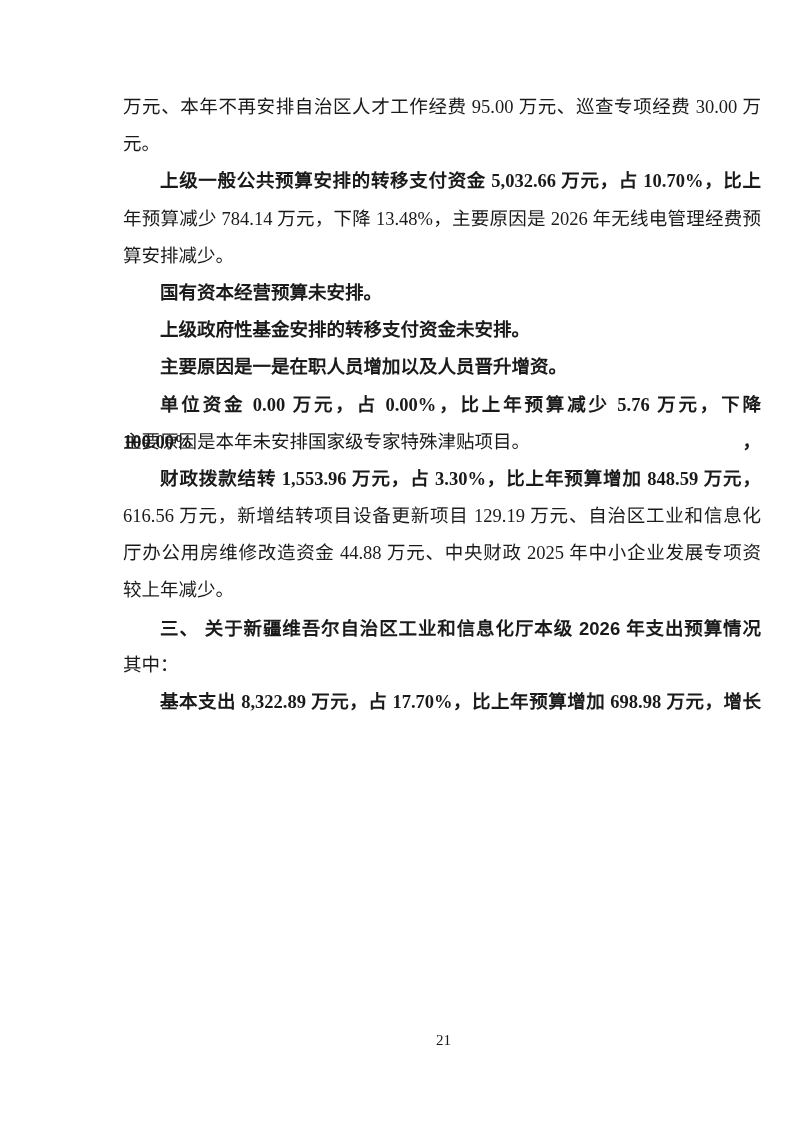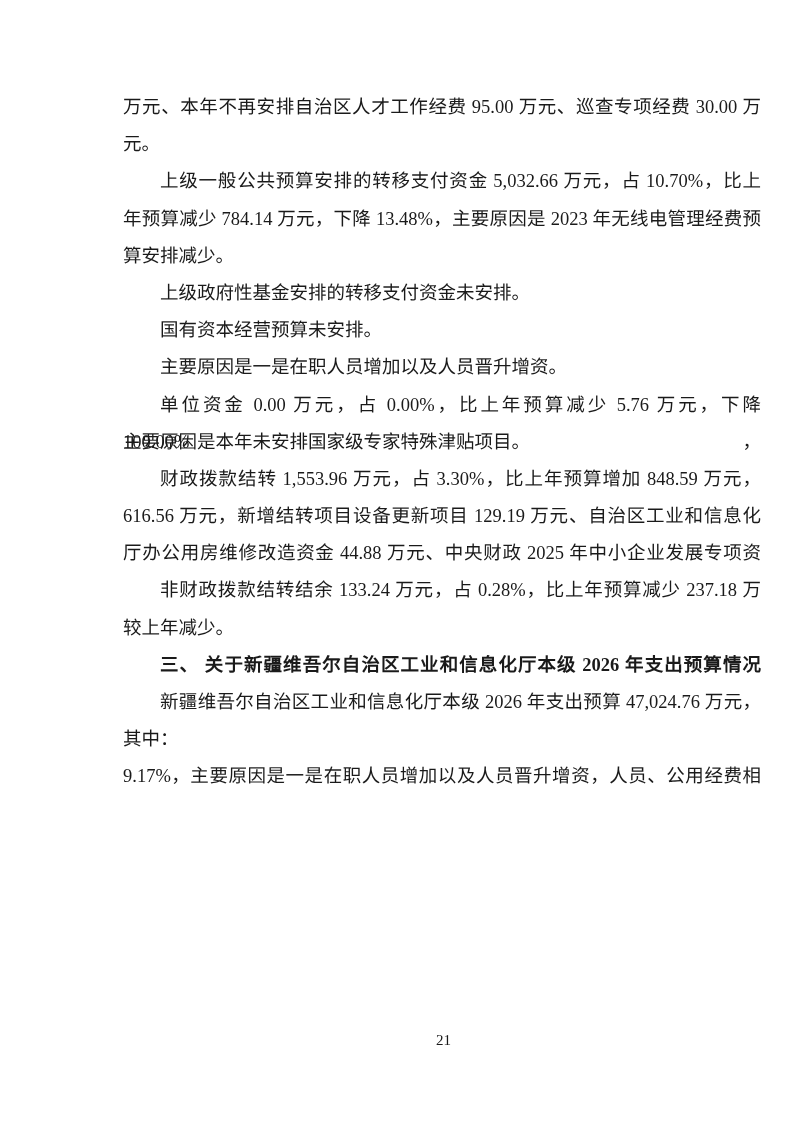--- a/index.html
+++ b/index.html
@@ -34,54 +34,53 @@
     text-align-last: left;
     white-space: normal;
     height: 37.2px;
     overflow: visible;
   }
   .line.just {
     text-align-last: justify;
   }
   .line.indent {
     text-indent: 2em;
+    font-weight: bold;
   }
   .line.heading {
-    font-family: Liberation Serif, serif;
+    font-family: Liberation Sans, sans-serif;
     font-weight: 700;
   }
   .page-number {
     position: absolute;
     left: 0;
     top: 1024px;
     width: 793px;
     text-align: center;
     font-size: 15px;
     font-family: "Liberation Serif", "DejaVu Serif", serif;
   }
 </style>
 </head>
 <body style="background: rgb(255, 255, 255); color: rgb(26, 26, 26);">
 
 <div class="page">
   <div class="doc-body">
       <div class="line just">万元、本年不再安排自治区人才工作经费 95.00 万元、巡查专项经费 30.00 万</div>
       <div class="line">元。</div>
       <div class="line indent just">上级一般公共预算安排的转移支付资金 5,032.66 万元，占 10.70%，比上</div>
-      <div class="line just">年预算减少 784.14 万元，下降 13.48%，主要原因是 2023 年无线电管理经费预</div>
+      <div class="line just">年预算减少 784.14 万元，下降 13.48%，主要原因是 2026 年无线电管理经费预</div>
       <div class="line">算安排减少。</div>
+      <div class="line indent">国有资本经营预算未安排。</div>
       <div class="line indent">上级政府性基金安排的转移支付资金未安排。</div>
-      <div class="line indent">国有资本经营预算未安排。</div>
       <div class="line indent">主要原因是一是在职人员增加以及人员晋升增资。</div>
       <div class="line indent just">单位资金 0.00 万元，占 0.00%，比上年预算减少 5.76 万元，下降 100.00%，</div>
       <div class="line">主要原因是本年未安排国家级专家特殊津贴项目。</div>
       <div class="line indent just">财政拨款结转 1,553.96 万元，占 3.30%，比上年预算增加 848.59 万元，</div>
       <div class="line just">616.56 万元，新增结转项目设备更新项目 129.19 万元、自治区工业和信息化</div>
       <div class="line just">厅办公用房维修改造资金 44.88 万元、中央财政 2025 年中小企业发展专项资</div>
-      <div class="line indent just">非财政拨款结转结余 133.24 万元，占 0.28%，比上年预算减少 237.18 万</div>
       <div class="line">较上年减少。</div>
       <div class="line heading indent just">三、 关于新疆维吾尔自治区工业和信息化厅本级 2026 年支出预算情况</div>
-      <div class="line indent just">新疆维吾尔自治区工业和信息化厅本级 2026 年支出预算 47,024.76 万元，</div>
       <div class="line">其中：</div>
-      <div class="line just">9.17%，主要原因是一是在职人员增加以及人员晋升增资，人员、公用经费相</div>
+      <div class="line indent just">基本支出 8,322.89 万元，占 17.70%，比上年预算增加 698.98 万元，增长</div>
     </div>
   <div class="page-number">21</div>
 </div>
 
 </body></html>

